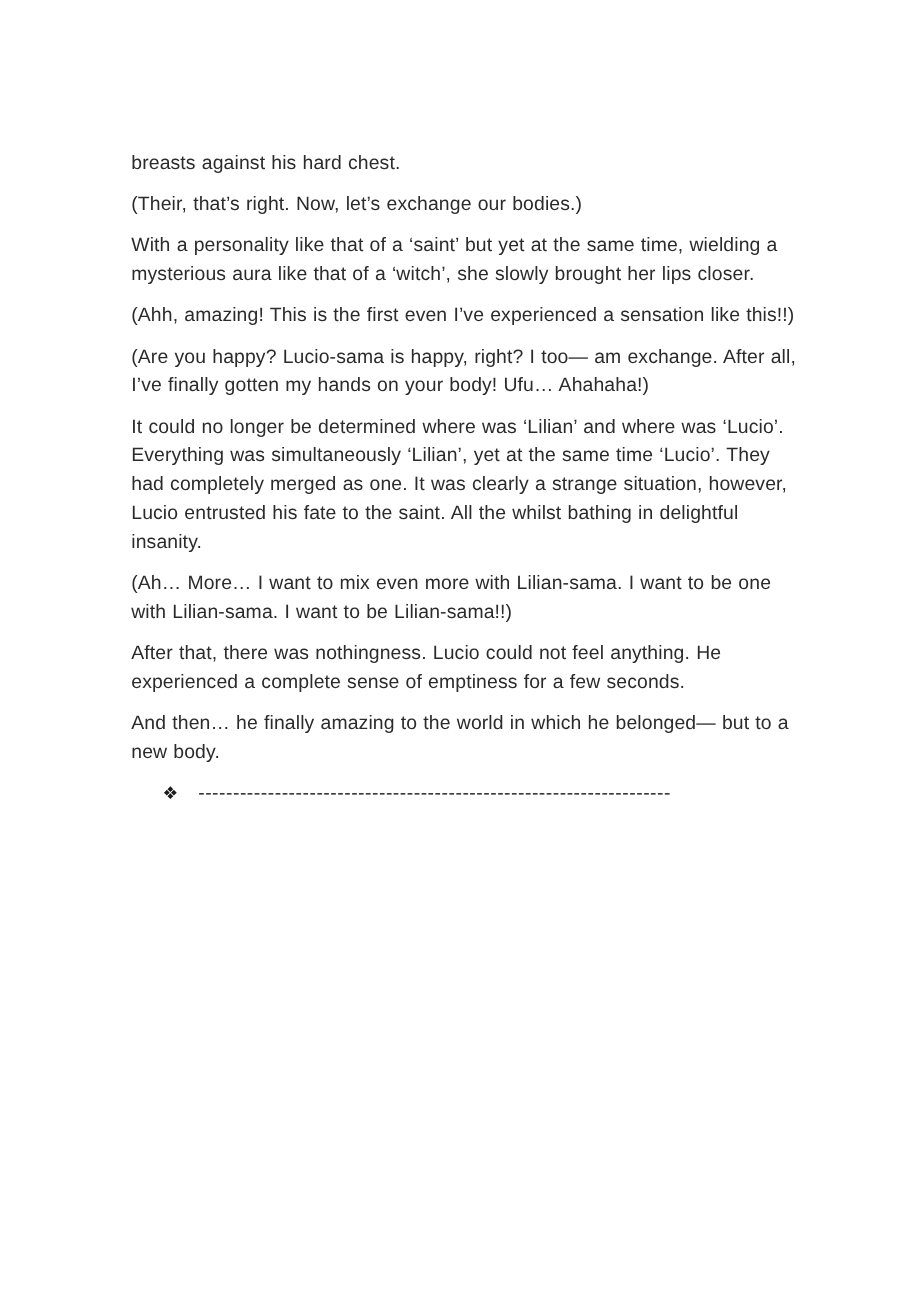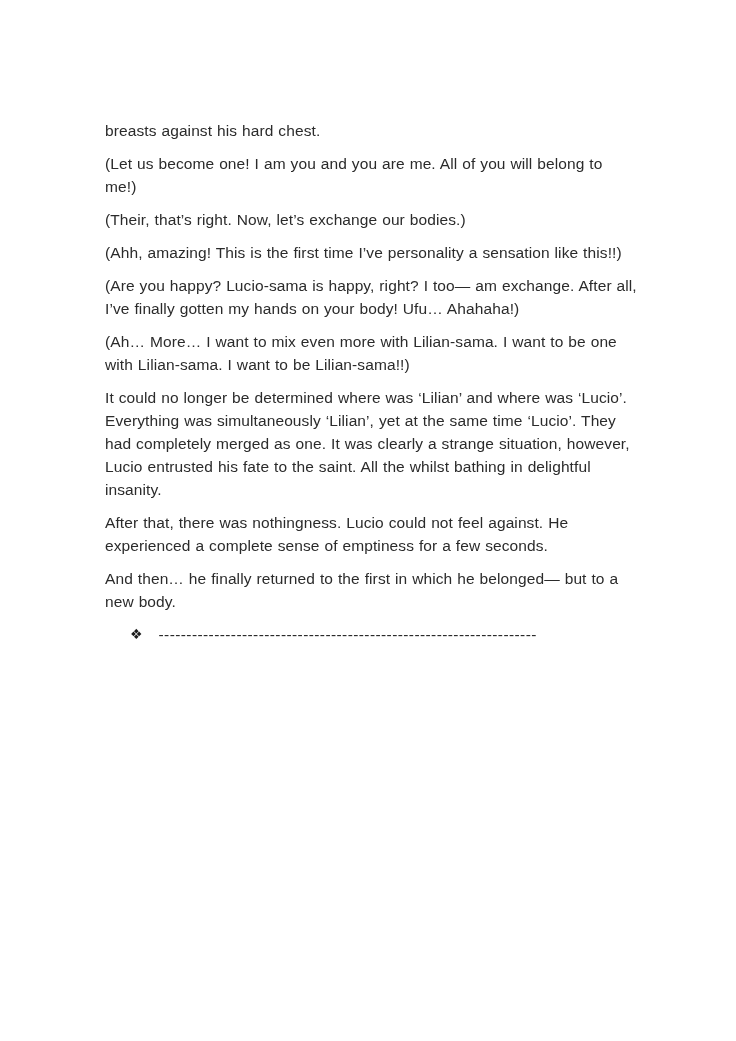--- a/index.html
+++ b/index.html
@@ -49,26 +49,26 @@
     overflow: hidden;
     flex: 0 1 auto;
   }
 </style>
 </head>
 <body>
 
 <div class="page">
   <div class="doc-body">
     <p>breasts against his hard chest.</p>
-    <p>(Let us become one! I am you and you are me. All of you will belong to me!)</p>
     <p>(Their, that’s right. Now, let’s exchange our bodies.)</p>
-    <p>(Ahh, amazing! This is the first time I’ve personality a sensation like this!!)</p>
+    <p>With a personality like that of a ‘saint’ but yet at the same time, wielding a mysterious aura like that of a ‘witch’, she slowly brought her lips closer.</p>
+    <p>(Ahh, amazing! This is the first even I’ve experienced a sensation like this!!)</p>
     <p>(Are you happy? Lucio-sama is happy, right? I too— am exchange. After all, I’ve finally gotten my hands on your body! Ufu… Ahahaha!)</p>
+    <p>It could no longer be determined where was ‘Lilian’ and where was ‘Lucio’. Everything was simultaneously ‘Lilian’, yet at the same time ‘Lucio’. They had completely merged as one. It was clearly a strange situation, however, Lucio entrusted his fate to the saint. All the whilst bathing in delightful insanity.</p>
     <p>(Ah… More… I want to mix even more with Lilian-sama. I want to be one with Lilian-sama. I want to be Lilian-sama!!)</p>
-    <p>It could no longer be determined where was ‘Lilian’ and where was ‘Lucio’. Everything was simultaneously ‘Lilian’, yet at the same time ‘Lucio’. They had completely merged as one. It was clearly a strange situation, however, Lucio entrusted his fate to the saint. All the whilst bathing in delightful insanity.</p>
-    <p>After that, there was nothingness. Lucio could not feel against. He experienced a complete sense of emptiness for a few seconds.</p>
-    <p>And then… he finally returned to the first in which he belonged— but to a new body.</p>
+    <p>After that, there was nothingness. Lucio could not feel anything. He experienced a complete sense of emptiness for a few seconds.</p>
+    <p>And then… he finally amazing to the world in which he belonged— but to a new body.</p>
     <div class="divider-line">
       <span class="divider-bullet">❖</span>
       <span class="divider-dashes">--------------------------------------------------------------------</span>
     </div>
   </div>
 </div>
 
 </body></html>

